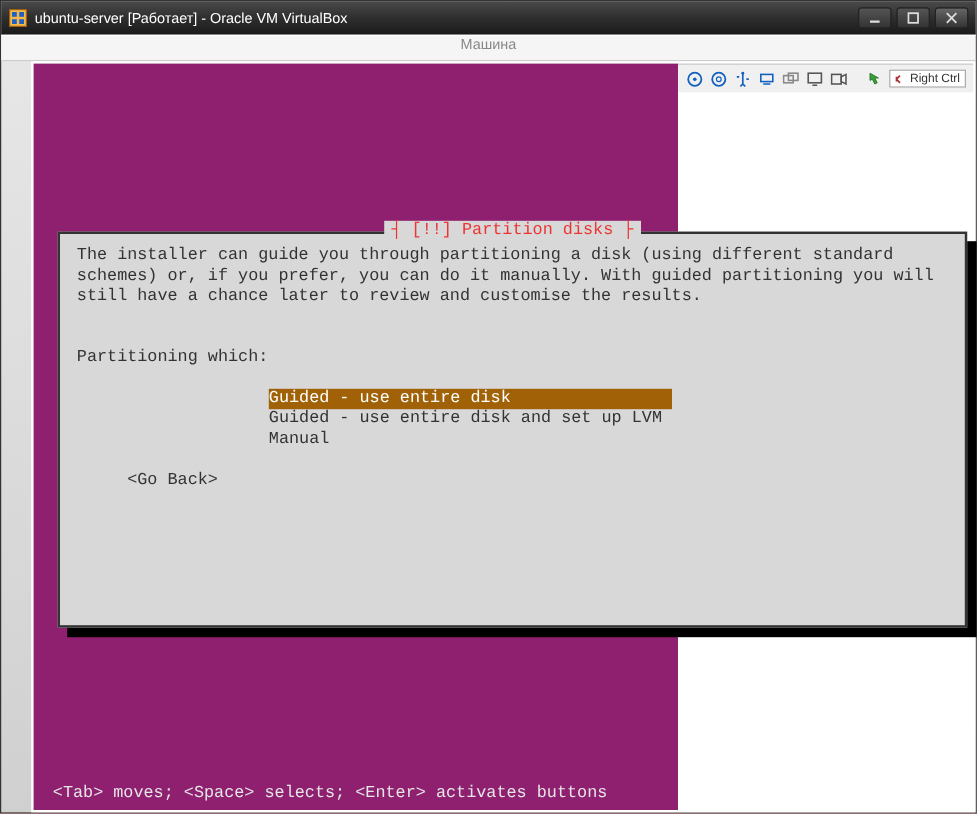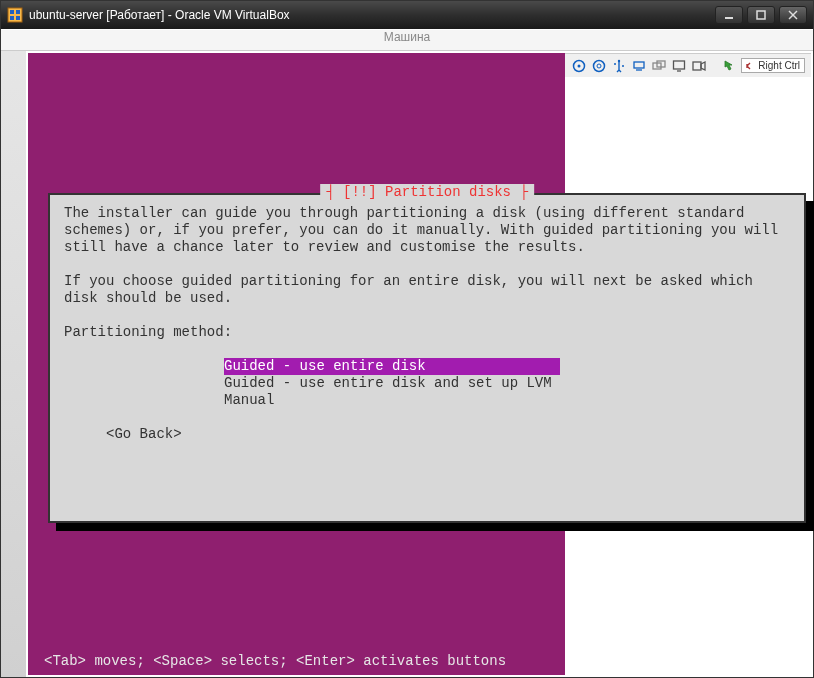--- a/index.html
+++ b/index.html
@@ -107,21 +107,21 @@
     left: 50%;
     transform: translateX(-50%);
     background: #d8d8d8;
     color: #e33;
     padding: 0 6px;
     white-space: pre;
   }
   .dialog-text { white-space: pre-wrap; margin-bottom: 0; }
   .menu-list { margin-left: 160px; margin-top: 0; }
   .menu-item { white-space: pre; }
-  .menu-item.selected { background: #a21caf; color: #fff; width: 336px; }
+  .menu-item.selected { background: #a16207; color: #fff; width: 336px; }
   .go-back { margin-left: 42px; margin-top: 17px; white-space: pre; }
   .footer-hint {
     position: absolute;
     left: 16px;
     bottom: 6px;
     color: #e6e6e6;
     font-family: "Courier New", monospace;
     font-size: 14px;
     white-space: pre;
   }
@@ -198,23 +198,22 @@
 
   <div class="vm-area">
     <div class="console">
 
       <div class="dialog-shadow"></div>
       <div class="dialog">
         <div class="dialog-title">┤ <span>[!!] Partition disks</span> ├</div>
 
         <div class="dialog-text">The installer can guide you through partitioning a disk (using different standard schemes) or, if you prefer, you can do it manually. With guided partitioning you will still have a chance later to review and customise the results.</div>
         <div style="height:17px"></div>
-        <div class="dialog-text">If you choose guided partitioning for an entire disk, you will next be asked which disk should be used.</div>
         <div style="height:17px"></div>
-        <div class="dialog-text">Partitioning method:</div>
+        <div class="dialog-text">Partitioning which:</div>
         <div style="height:17px"></div>
 
         <div class="menu-list">
           <div class="menu-item selected">Guided - use entire disk</div>
           <div class="menu-item">Guided - use entire disk and set up LVM</div>
           <div class="menu-item">Manual</div>
         </div>
 
         <div class="go-back">&lt;Go Back&gt;</div>
       </div>

